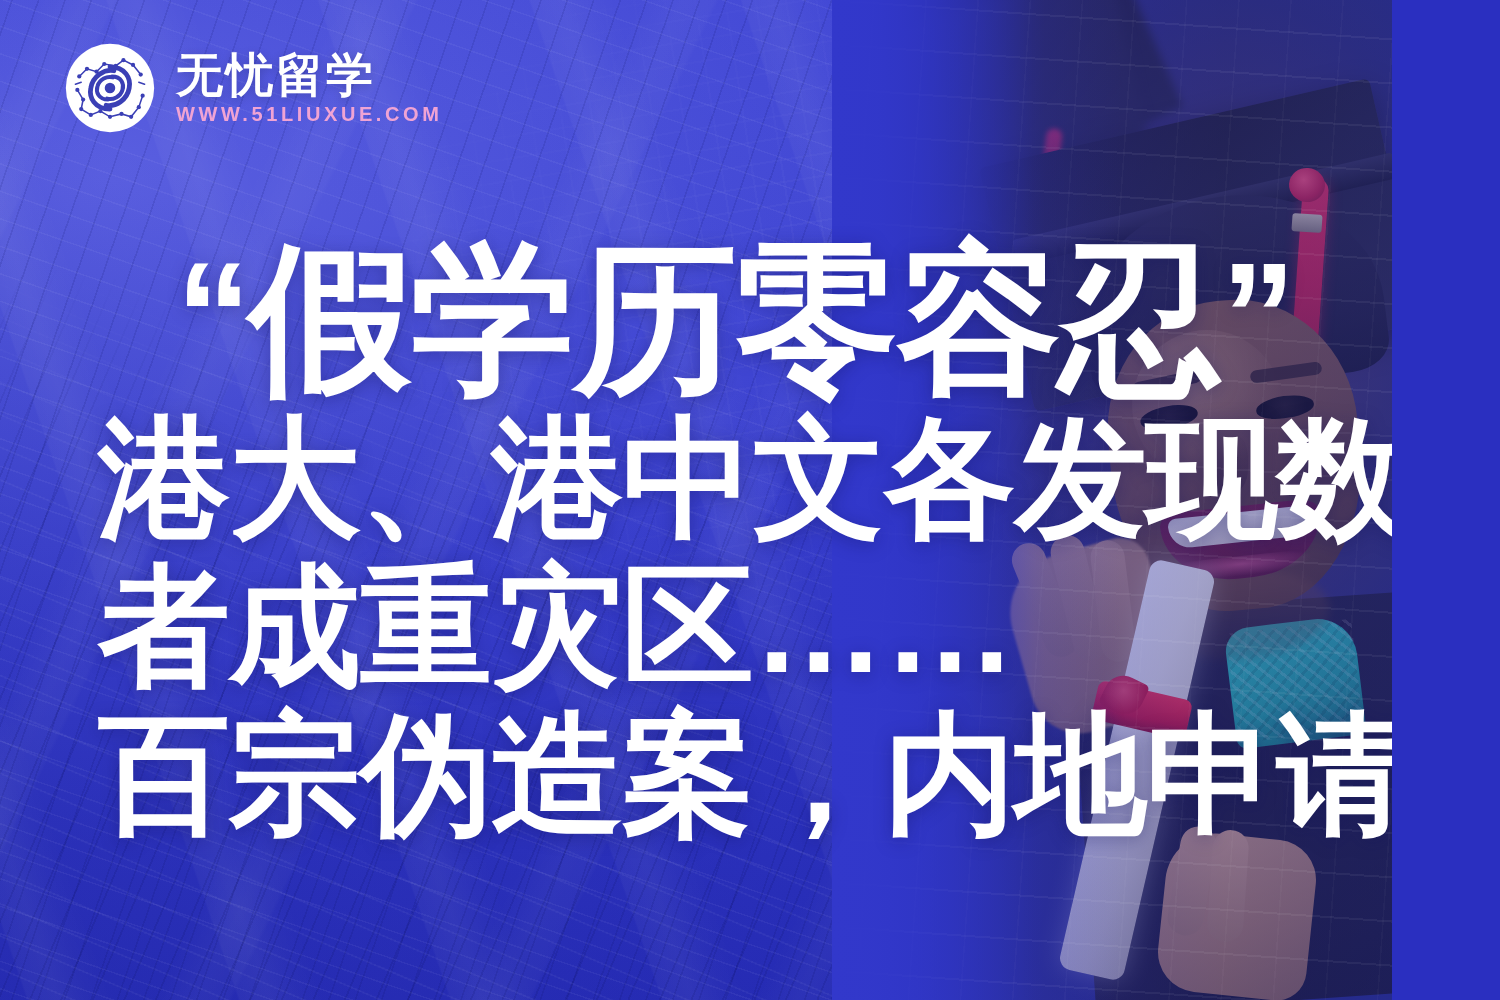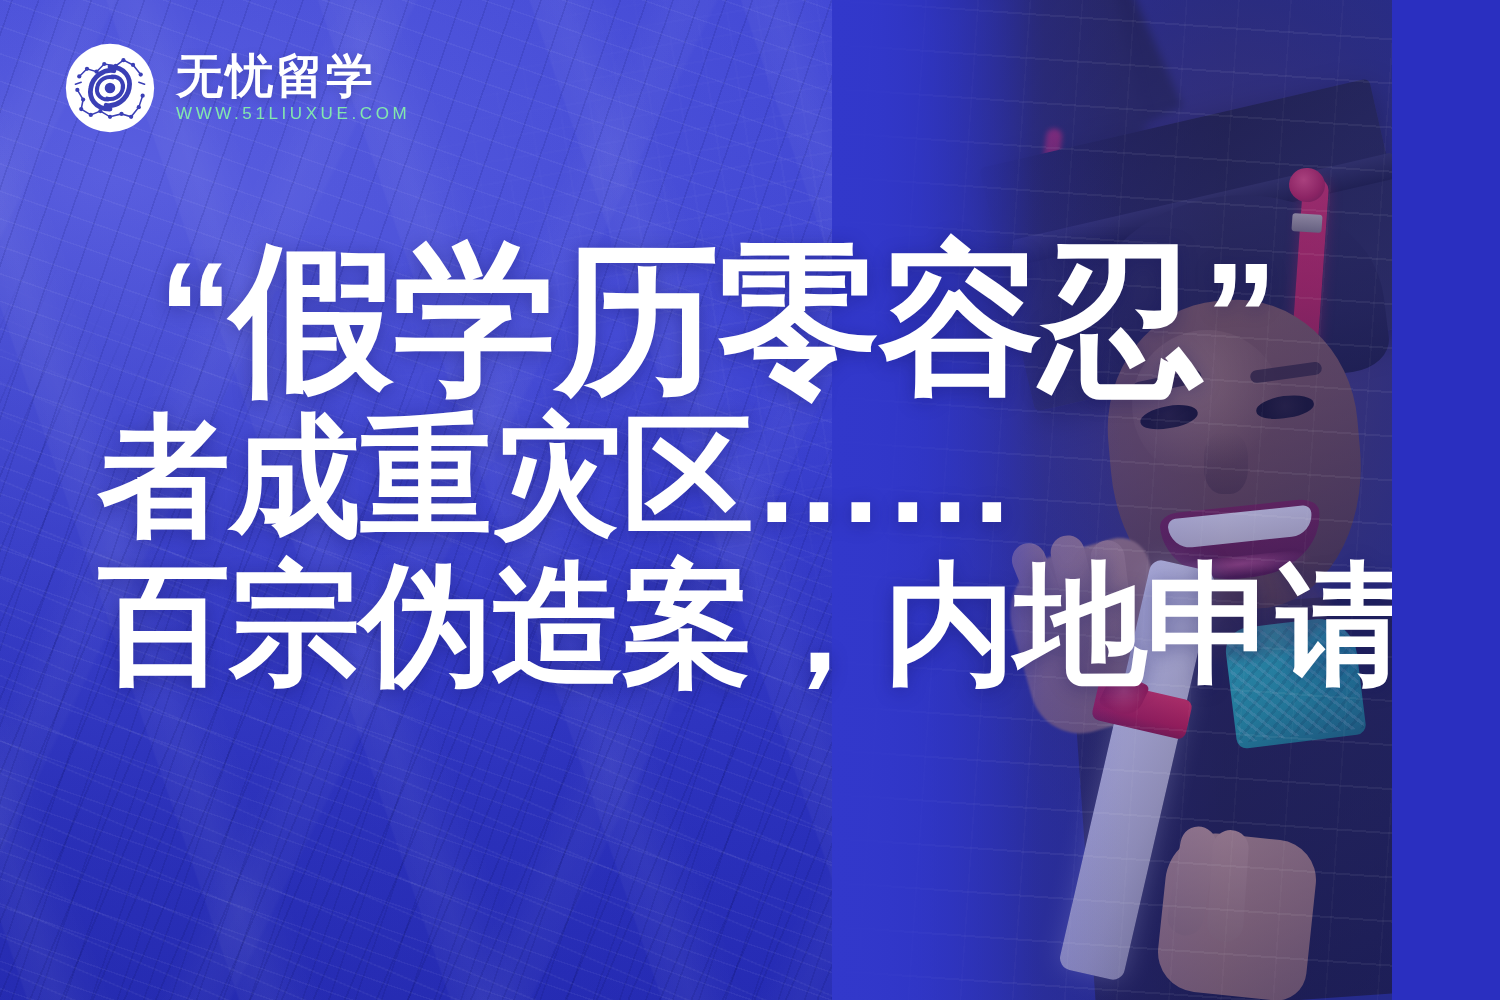--- a/index.html
+++ b/index.html
@@ -311,41 +311,41 @@
     z-index:40;
   }
   .logo-mark{ width:96px; height:96px; display:block; }
   .logo-text{ display:flex; flex-direction:column; gap:5px; }
   .logo-name{
     color:#fff; font-size:47px; line-height:1;
     letter-spacing:3px; font-weight:700;
     text-shadow:0 2px 10px rgba(0,0,0,.18);
   }
   .logo-url{
-    color:#86efac; font-size:17px; letter-spacing:3.6px;
-    font-weight:400; opacity:.95;
+    color:#f9a8d4; font-size:20px; letter-spacing:3.6px;
+    font-weight:700; opacity:.95;
   }
 
   
   .headline{
     position:absolute; left:98px; top:236px;
     z-index:35;
     color:#fff;
     width:1240px;
   }
   .hl-line{
     font-weight:700;
     color:#ffffff;
     white-space:nowrap;
     text-shadow:0 3px 18px rgba(16,18,90,.35);
   }
   .hl-1{
     font-size:164px; line-height:1.02;
     letter-spacing:-2px;
-    margin-left:60px;
+    margin-left:78px;
   }
   .hl-q{ font-size:150px; vertical-align:0.06em; }
   .hl-2, .hl-3, .hl-4{
     font-size:132px; line-height:1.12;
     letter-spacing:-1px;
   }
   .hl-2{ margin-top:2px; }
 </style>
 </head>
 <body>
@@ -452,17 +452,18 @@
     <span class="logo-text">
       <span class="logo-name">无忧留学</span>
       <span class="logo-url">WWW.51LIUXUE.COM</span>
     </span>
   </div>
 
   <div class="headline">
     <div class="hl-line hl-1">
       <span class="hl-q">“</span><span>假学历零容忍</span><span class="hl-q">”</span>
     </div>
+    <div class="hl-line hl-2">港大、港中文各发现数</div>
     <div class="hl-line hl-4">者成重灾区……</div>
     <div class="hl-line hl-3">百宗伪造案，内地申请</div>
   </div>
 
 </div>
 
 </body></html>

